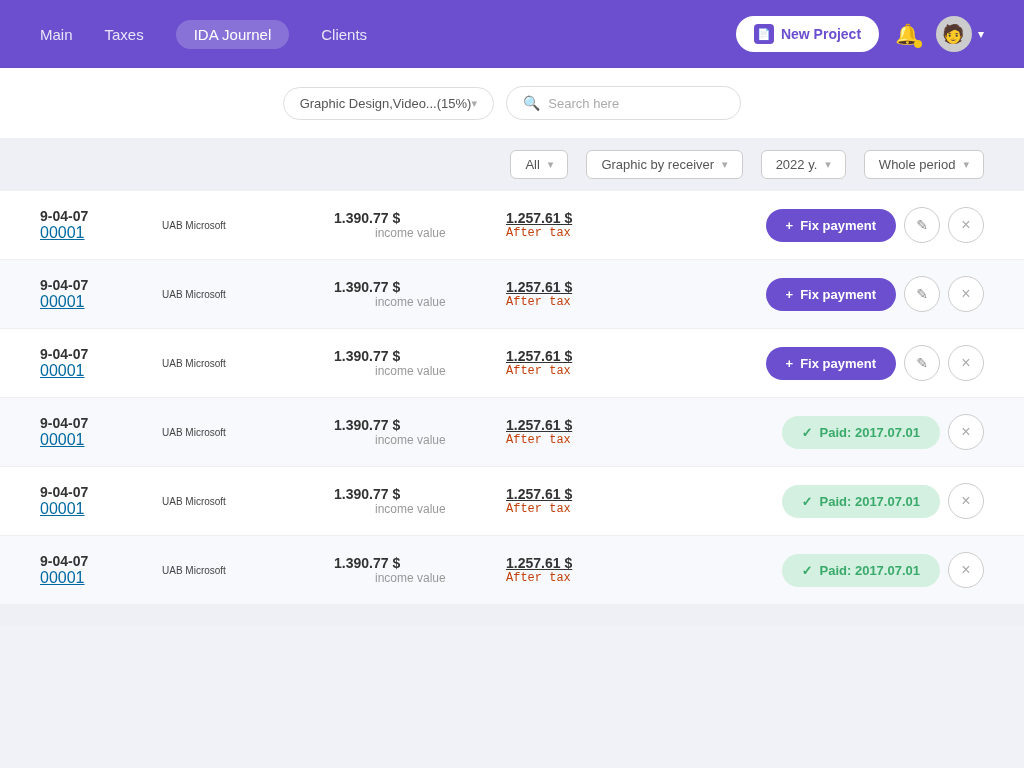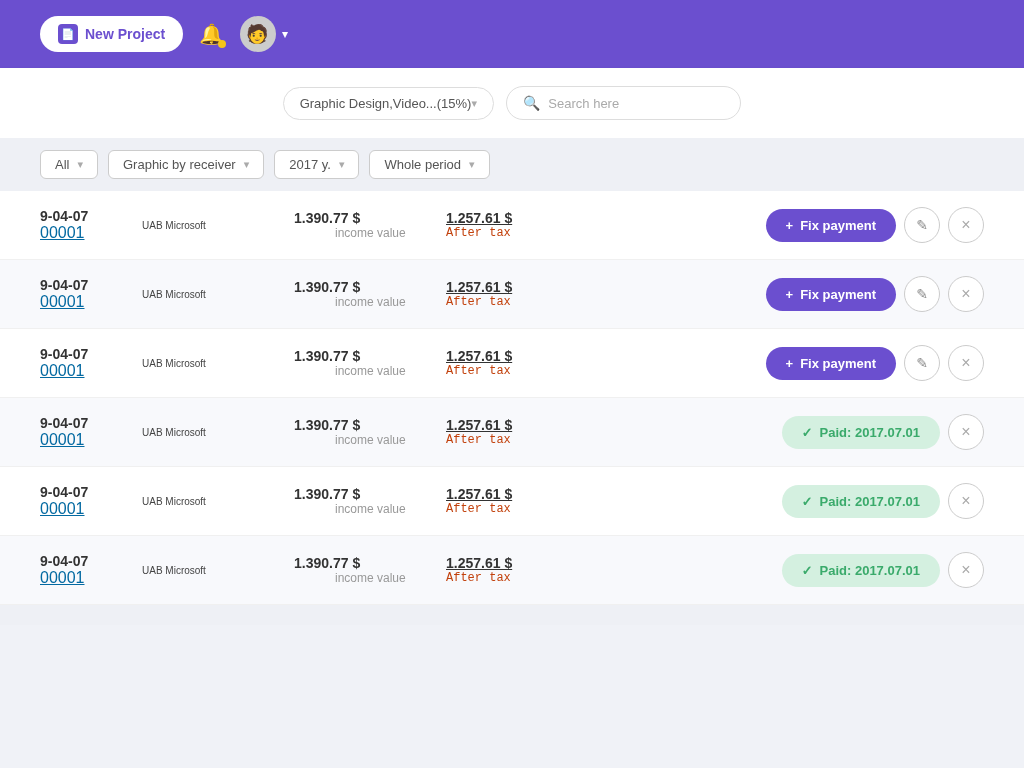--- a/index.html
+++ b/index.html
@@ -144,21 +144,22 @@
       font-size: 14px;
       color: #aaa;
     }
 
     
     .controls-row {
       background: #eef0f5;
       padding: 12px 40px;
       display: flex;
       align-items: center;
-      gap: 10px;
+      gap: 18px;
+      justify-content: flex-end;
     }
     .ctrl-dropdown {
       border: 1.5px solid #ccc;
       border-radius: 6px;
       padding: 6px 14px;
       font-size: 13px;
       color: #555;
       display: flex;
       align-items: center;
       gap: 8px;
@@ -175,21 +176,21 @@
       background: #eef0f5;
       padding: 0 0 20px 0;
     }
 
     .invoice-row {
       background: #fff;
       display: flex;
       align-items: center;
       padding: 16px 40px;
       border-bottom: 1px solid #f0f0f0;
-      gap: 12px;
+      gap: 32px;
     }
     .invoice-row.light-bg {
       background: #f8f9fc;
     }
 
     .col-date {
       min-width: 90px;
     }
     .col-date .date {
       font-size: 14px;
@@ -298,20 +299,26 @@
       font-size: 13px;
       color: #aaa;
       width: 100%;
     }
     input::placeholder { color: #aaa; }
   </style>
 </head>
 <body>
 
 <header class="header">
+  <nav class="nav-links">
+    <a class="nav-link">Main</a>
+    <a class="nav-link">Taxes</a>
+    <a class="nav-link active">IDA Journel</a>
+    <a class="nav-link">Clients</a>
+  </nav>
   <div class="header-right">
     <button class="new-project-btn">
       <span class="btn-icon">📄</span>
       <span>New Project</span>
     </button>
     <div class="notif-wrapper">
       <span class="notif-icon">🔔</span>
       <span class="notif-dot"></span>
     </div>
     <div class="avatar-wrapper">
@@ -335,21 +342,21 @@
 <div class="controls-row">
   <div class="ctrl-dropdown">
     <span>All</span>
     <span class="arrow">▾</span>
   </div>
   <div class="ctrl-dropdown">
     <span>Graphic by receiver</span>
     <span class="arrow">▾</span>
   </div>
   <div class="ctrl-dropdown">
-    <span>2017 y.</span>
+    <span>2022 y.</span>
     <span class="arrow">▾</span>
   </div>
   <div class="ctrl-dropdown">
     <span>Whole period</span>
     <span class="arrow">▾</span>
   </div>
 </div>
 
 <div class="table-area" id="invoice-table">
 <div class="invoice-row">

